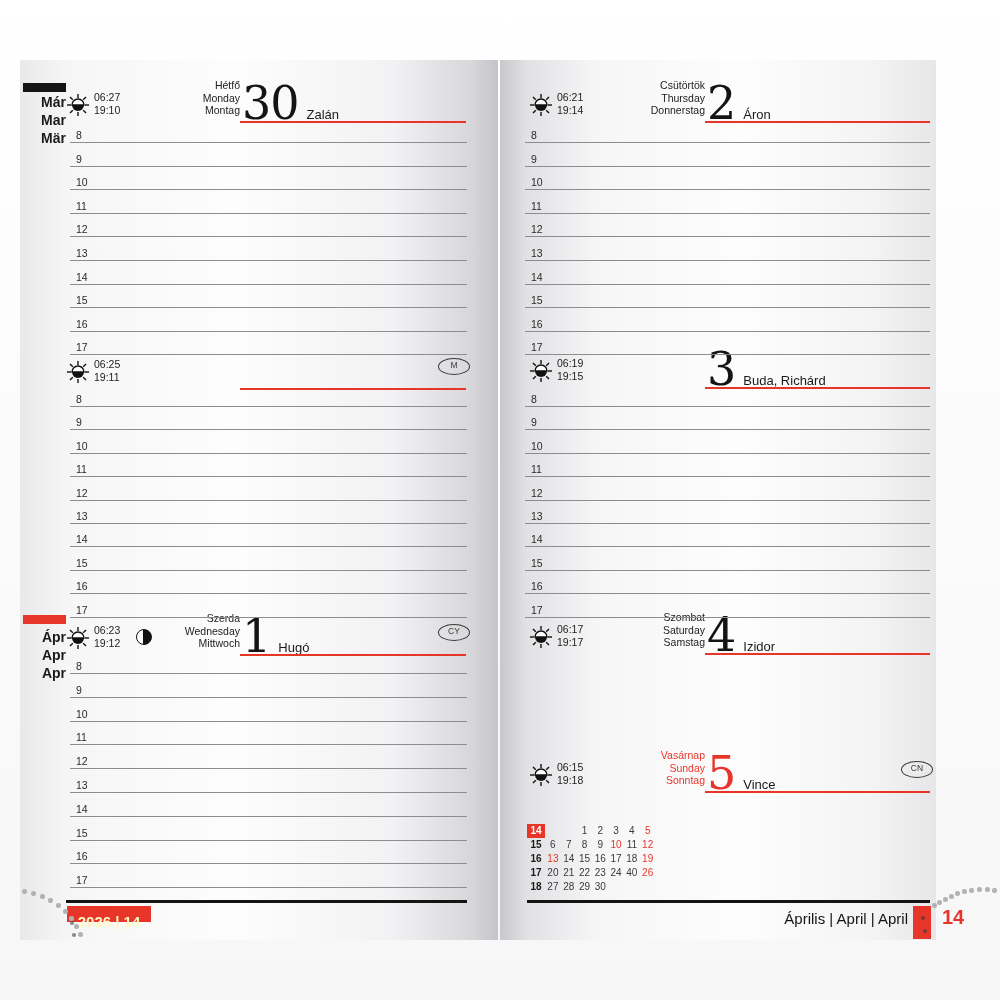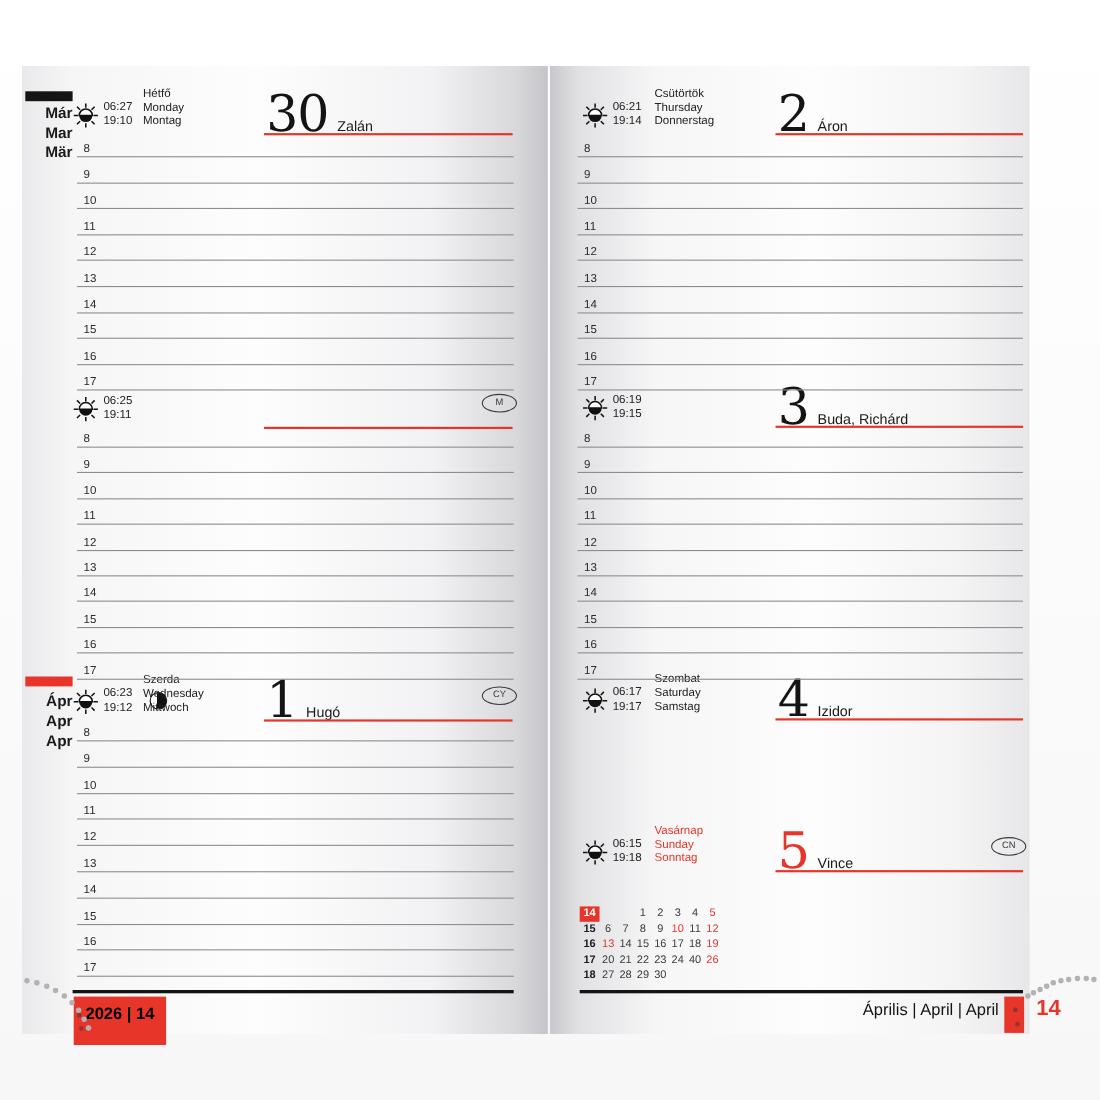--- a/index.html
+++ b/index.html
@@ -30,21 +30,21 @@
   .hd.r{left:519px;width:411px;}
   .hd .underline{position:absolute;bottom:0;height:2px;background:#e8352a;}
   .hd.l .underline{left:176px;right:1px;}
   .hd.r .underline{left:186px;right:0;}
   .sun-icon{position:absolute;top:14px;width:24px;height:24px;}
   .hd.l .sun-icon{left:2px;}
   .hd.r .sun-icon{left:10px;}
   .sun-times{position:absolute;top:12px;font-size:10.5px;line-height:13px;color:#222;}
   .hd.l .sun-times{left:30px;}
   .hd.r .sun-times{left:38px;}
-  .names{position:absolute;top:0;width:110px;
+  .names{position:absolute;top:0;width:110px;text-align:right;
     font-size:10.5px;line-height:12.7px;color:#222;}
   .hd.l .names{left:66px;}
   .hd.r .names{left:76px;}
   .numline{position:absolute;bottom:1px;display:flex;align-items:baseline;}
   .hd.l .numline{left:178px;}
   .hd.r .numline{left:188px;}
   .daynum{font-family:"DejaVu Serif",serif;font-size:46px;line-height:.72;
     font-weight:400;letter-spacing:-1px;color:#141414;}
   .nameday{font-size:13px;margin-left:8px;color:#1a1a1a;}
   .badge{position:absolute;top:12px;right:-3px;width:30px;height:15px;
@@ -65,22 +65,22 @@
     grid-template-columns:18px repeat(7,15.8px);grid-auto-rows:14px;
     font-size:10px;color:#3a3a3a;}
   .mc-cell{text-align:center;line-height:13px;}
   .mc-cell.wk{font-weight:bold;color:#1a1a1a;}
   .mc-cell.wk.cur{background:#e8352a;color:#fff;}
   .mc-cell.red{color:#e8352a;}
   
   .footer-line{position:absolute;top:900px;height:2.6px;background:#141414;}
   .footer-line.l{left:66px;width:401px;}
   .footer-line.r{left:527px;width:403px;}
-  .footer-box{position:absolute;left:67px;top:906px;width:84px;height:44px;
-    background:#e8352a;color:#000000;font-weight:bold;font-size:15px;
+  .footer-box{position:absolute;left:67px;top:906px;width:84px;height:16px;
+    background:#e8352a;color:#fef9c3;font-weight:bold;font-size:15px;
     text-align:center;line-height:32px;}
   .footer-months{position:absolute;top:910px;left:608px;width:300px;
     text-align:right;font-size:15px;color:#141414;}
   .footer-tab{position:absolute;left:913px;top:906px;width:18px;height:33px;background:#e8352a;}
   .footer-week{position:absolute;left:942px;top:906px;font-size:20px;
     font-weight:bold;color:#e8352a;}
   
   .dot{position:absolute;width:4.5px;height:4.5px;border-radius:50%;background:#b2b2b5;}
   .dot.dark{background:rgba(55,55,55,.55);width:3.5px;height:3.5px;}
 </style>

